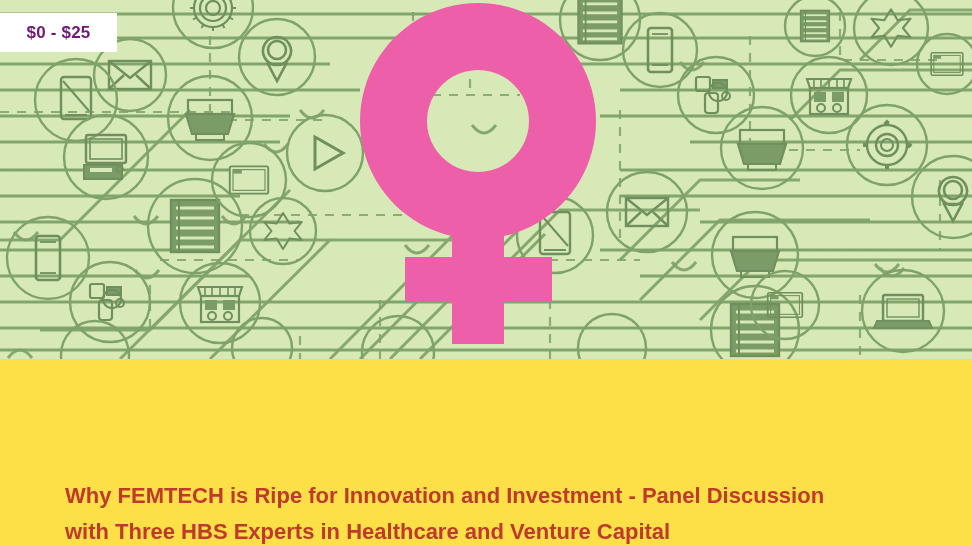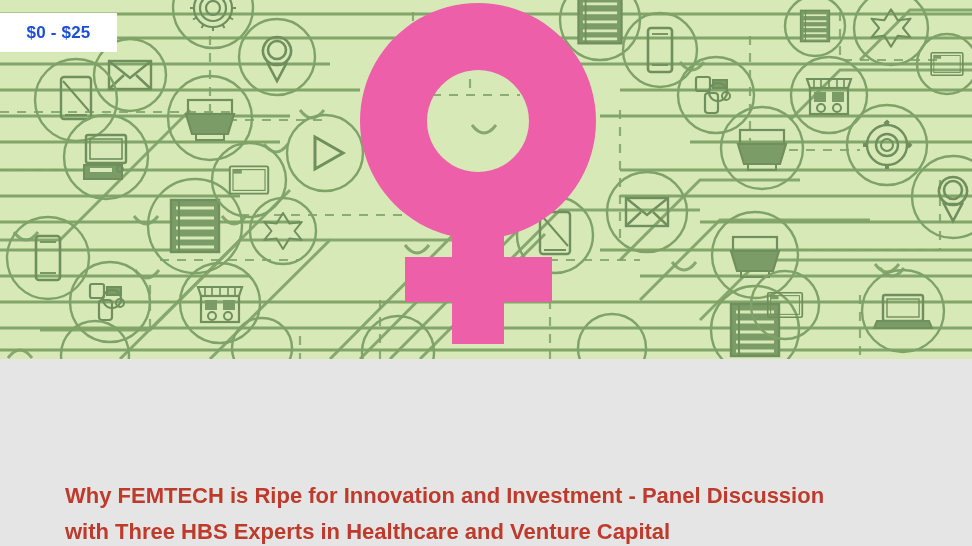--- a/index.html
+++ b/index.html
@@ -38,31 +38,31 @@
     width: 117px; height: 39px;
     background: #ffffff;
     display: flex;
     align-items: center;
     justify-content: center;
     z-index: 20;
   }
   #price-badge .badge-text {
     font-size: 17px;
     font-weight: bold;
-    color: #1d4ed8;
+    color: #701a75;
     letter-spacing: 0.2px;
     font-family: "Liberation Sans", sans-serif;
   }
 
   
   #content {
     position: absolute;
     left: 0; top: 359px;
     width: 972px; height: 187px;
-    background: #e5e5e5;
+    background: #fde047;
   }
   #event-title {
     position: absolute;
     left: 65px;
     top: 119px;
     width: 800px;
     font-size: 22px;
     line-height: 36px;
     font-weight: bold;
     color: #be3a2b;

